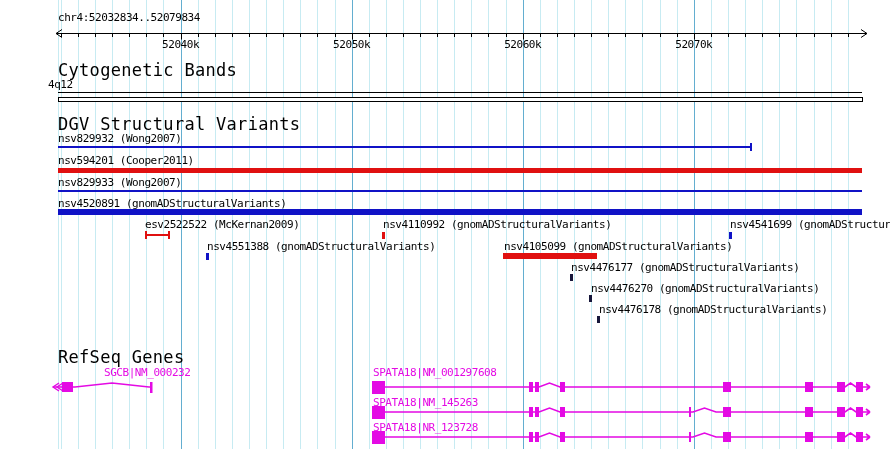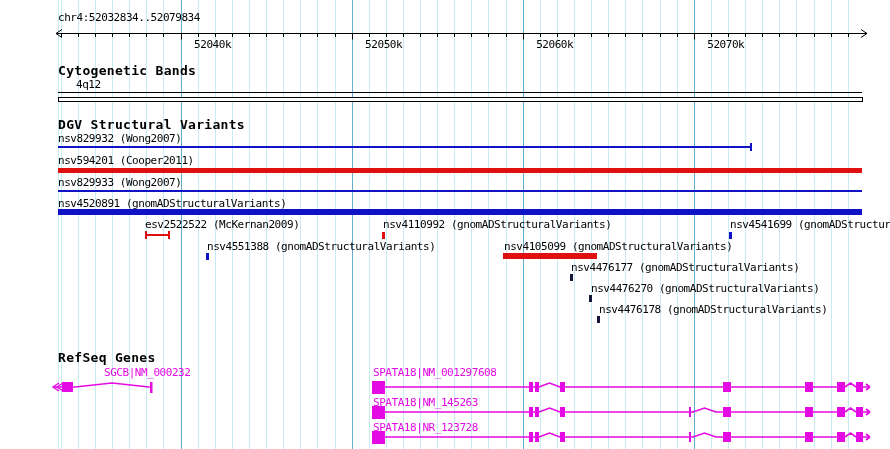--- a/index.html
+++ b/index.html
@@ -3,22 +3,22 @@
 <meta charset="utf-8">
 <style>
   html,body{margin:0;padding:0;background:#fff;}
   body{width:890px;height:449px;overflow:hidden;}
   .app{position:relative;width:890px;height:449px;background:#fff;
        font-family:"DejaVu Sans Mono","Liberation Mono",monospace;}
   svg{position:absolute;left:0;top:0;}
   #labels{position:absolute;left:0;top:0;width:890px;height:369px;}
   .lbl{position:absolute;font-size:11px;line-height:13px;letter-spacing:-0.45px;
        color:#000;white-space:pre;}
-  .bold{font-weight:bold;font-size:13px;letter-spacing:0.3px;}
-  .center{transform:translateX(-50%);margin-left:32px;}
+  .bold{font-weight:normal;font-size:17px;letter-spacing:0.3px;}
+  .center{transform:translateX(-50%);}
 </style>
 </head>
 <body>
 
 <div class="app">
   <svg width="890" height="449">
       <line x1="58.5" y1="0" x2="58.5" y2="449" stroke="#c7ebf2"></line>
       <line x1="61.5" y1="0" x2="61.5" y2="449" stroke="#c7ebf2"></line>
       <line x1="61.5" y1="33.5" x2="61.5" y2="37" stroke="#000000"></line>
       <line x1="78.5" y1="0" x2="78.5" y2="449" stroke="#c7ebf2"></line>
@@ -165,21 +165,21 @@
       <rect x="723" y="432" width="8" height="10" fill="#e40ae4"></rect>
       <rect x="805" y="432" width="8" height="10" fill="#e40ae4"></rect>
       <rect x="837" y="432" width="8" height="10" fill="#e40ae4"></rect>
       <rect x="856" y="432" width="7" height="10" fill="#e40ae4"></rect>
       <rect x="372" y="431" width="13" height="13" fill="#e40ae4"></rect>
       <path d="M863,437l7,0m0,0l-4,-3m4,3l-4,3" stroke="#e40ae4" fill="none" stroke-width="1.6"></path>
     </svg>
   <div id="labels">
     <div class="lbl" style="left:58px;top:11px">chr4:52032834..52079834</div>
     <div class="lbl bold" style="left:58px;top:64px">Cytogenetic Bands</div>
-    <div class="lbl" style="left:76px;top:78px">4q12</div>
+    <div class="lbl" style="left:48px;top:78px">4q12</div>
     <div class="lbl bold" style="left:58px;top:118px">DGV Structural Variants</div>
     <div class="lbl bold" style="left:58px;top:351px">RefSeq Genes</div>
   <div class="lbl center" style="left: 180.584px; top: 38px;">52040k</div>
       <div class="lbl center" style="left: 351.648px; top: 38px;">52050k</div>
       <div class="lbl center" style="left: 522.712px; top: 38px;">52060k</div>
       <div class="lbl center" style="left: 693.776px; top: 38px;">52070k</div>
       <div class="lbl" style="left: 58px; top: 132px;">nsv829932 (Wong2007)</div>
       <div class="lbl" style="left: 58px; top: 154px;">nsv594201 (Cooper2011)</div>
       <div class="lbl" style="left: 58px; top: 176px;">nsv829933 (Wong2007)</div>
       <div class="lbl" style="left: 58px; top: 197px;">nsv4520891 (gnomADStructuralVariants)</div>

